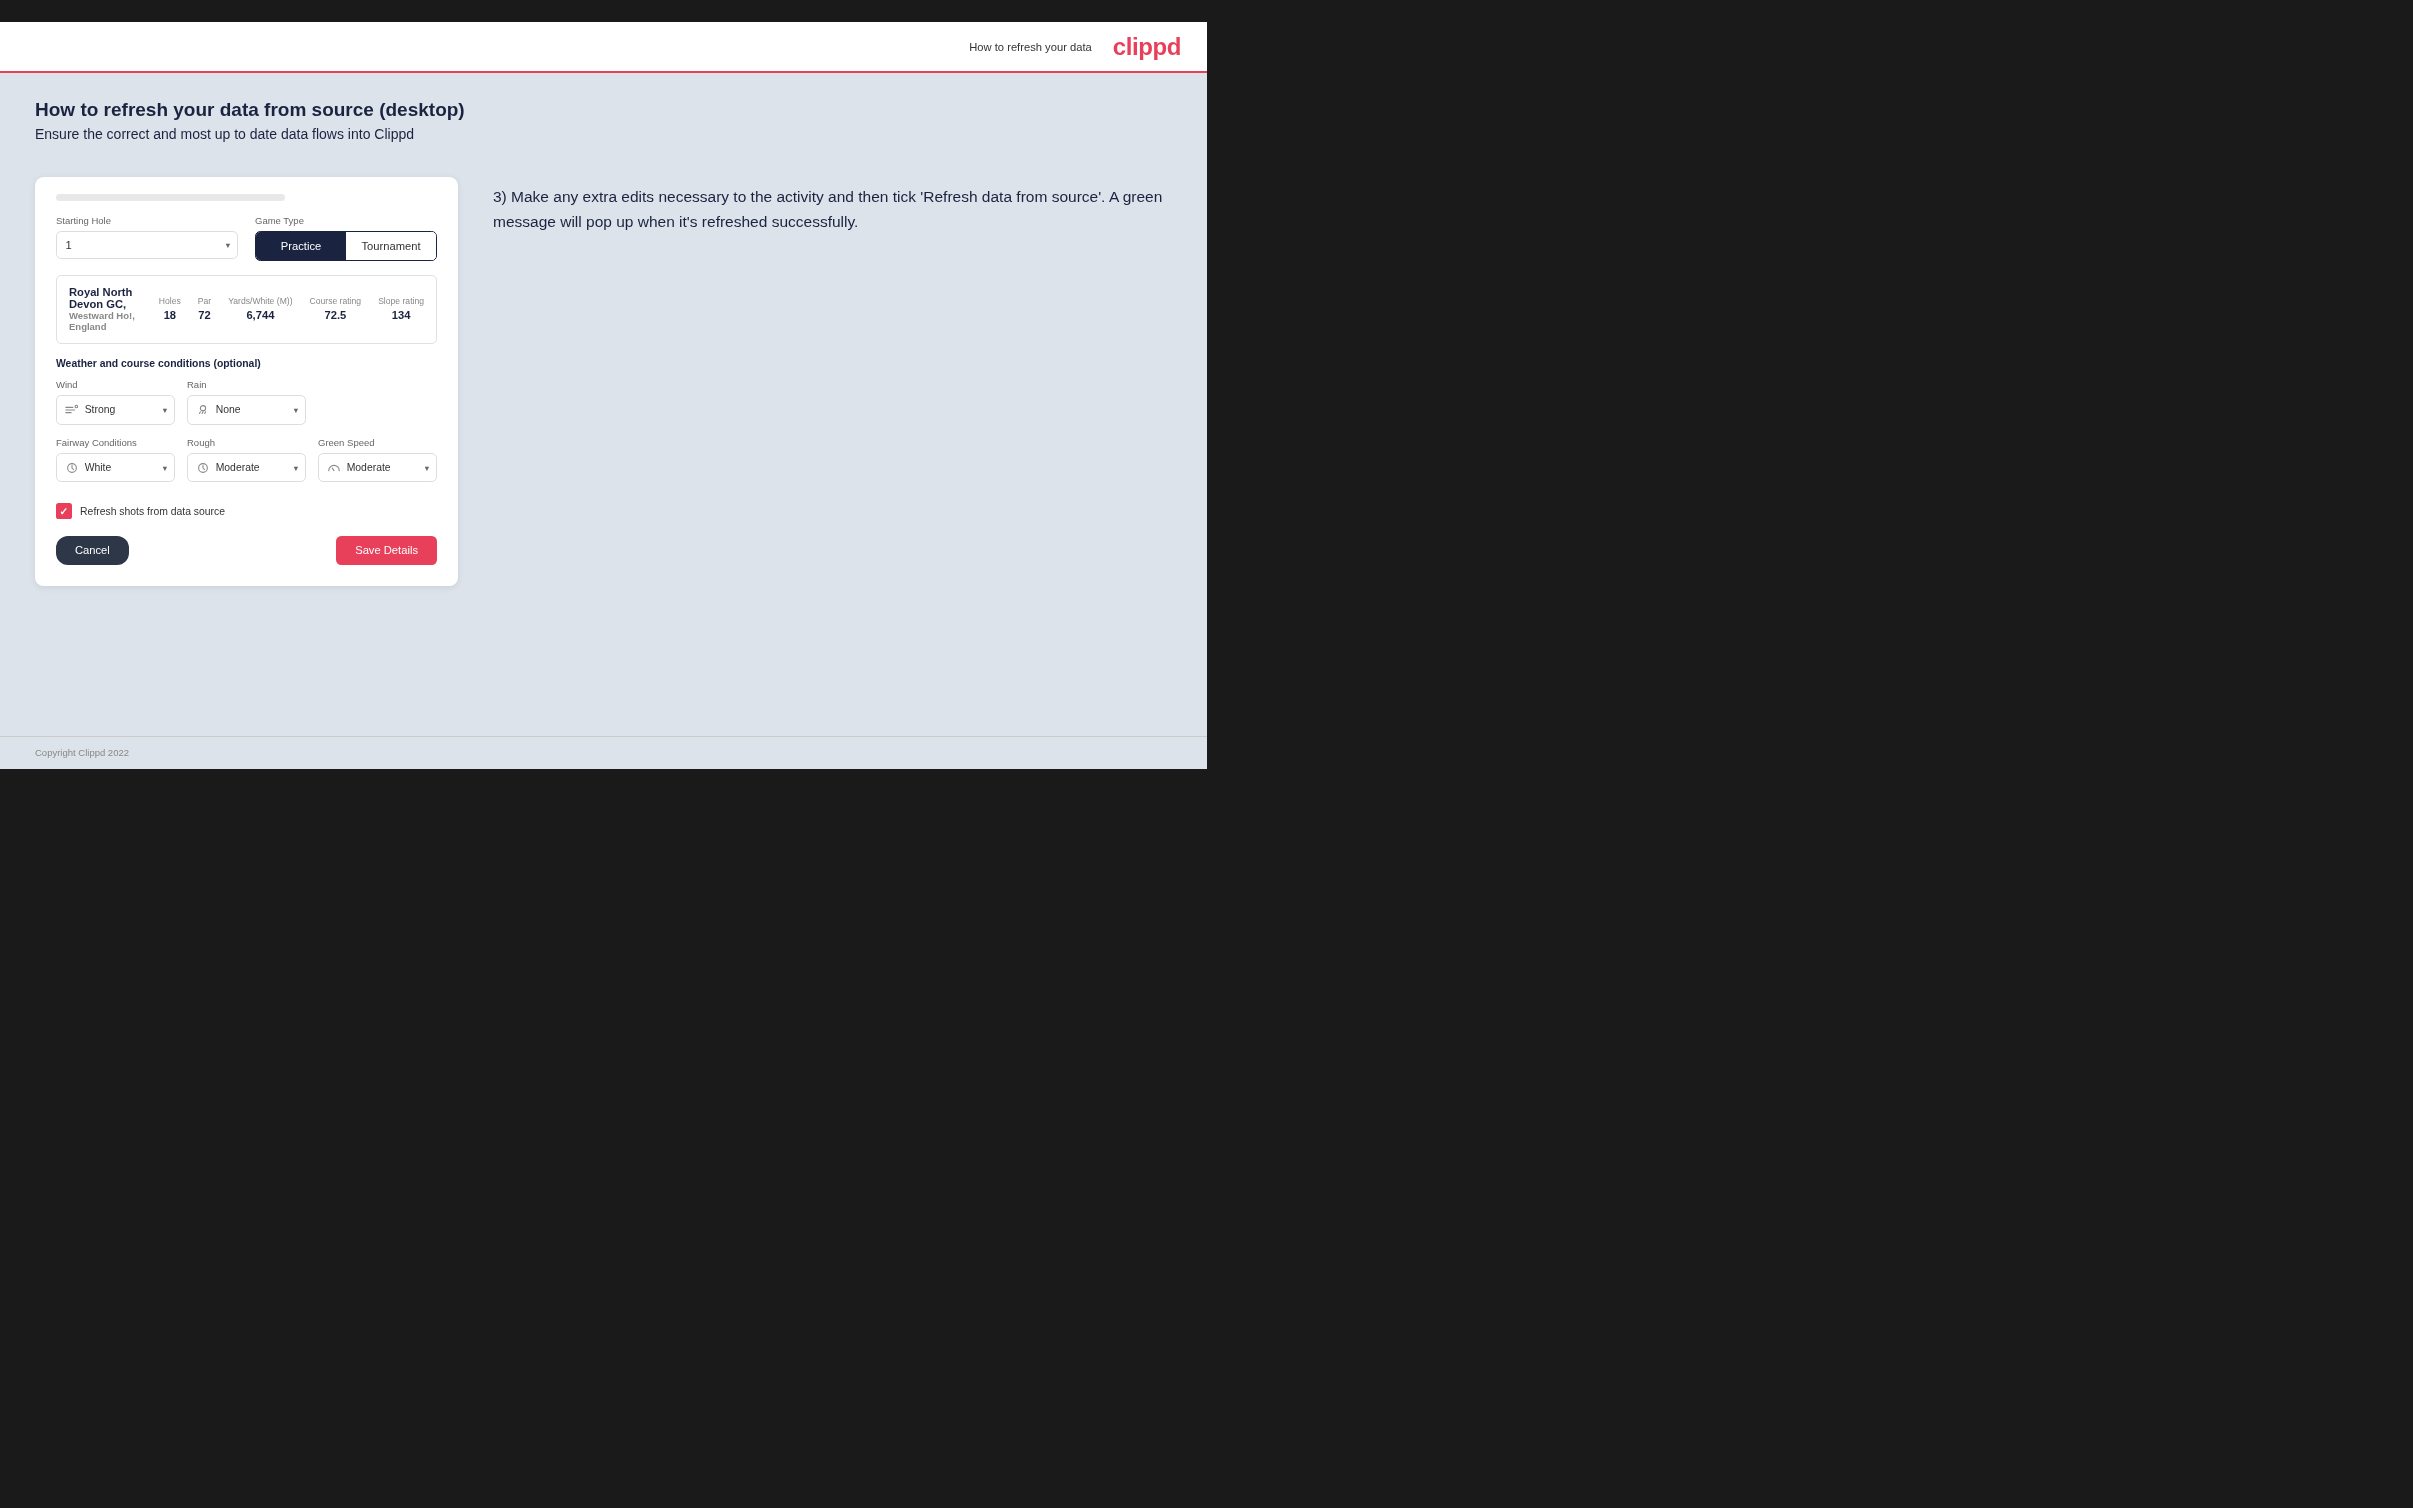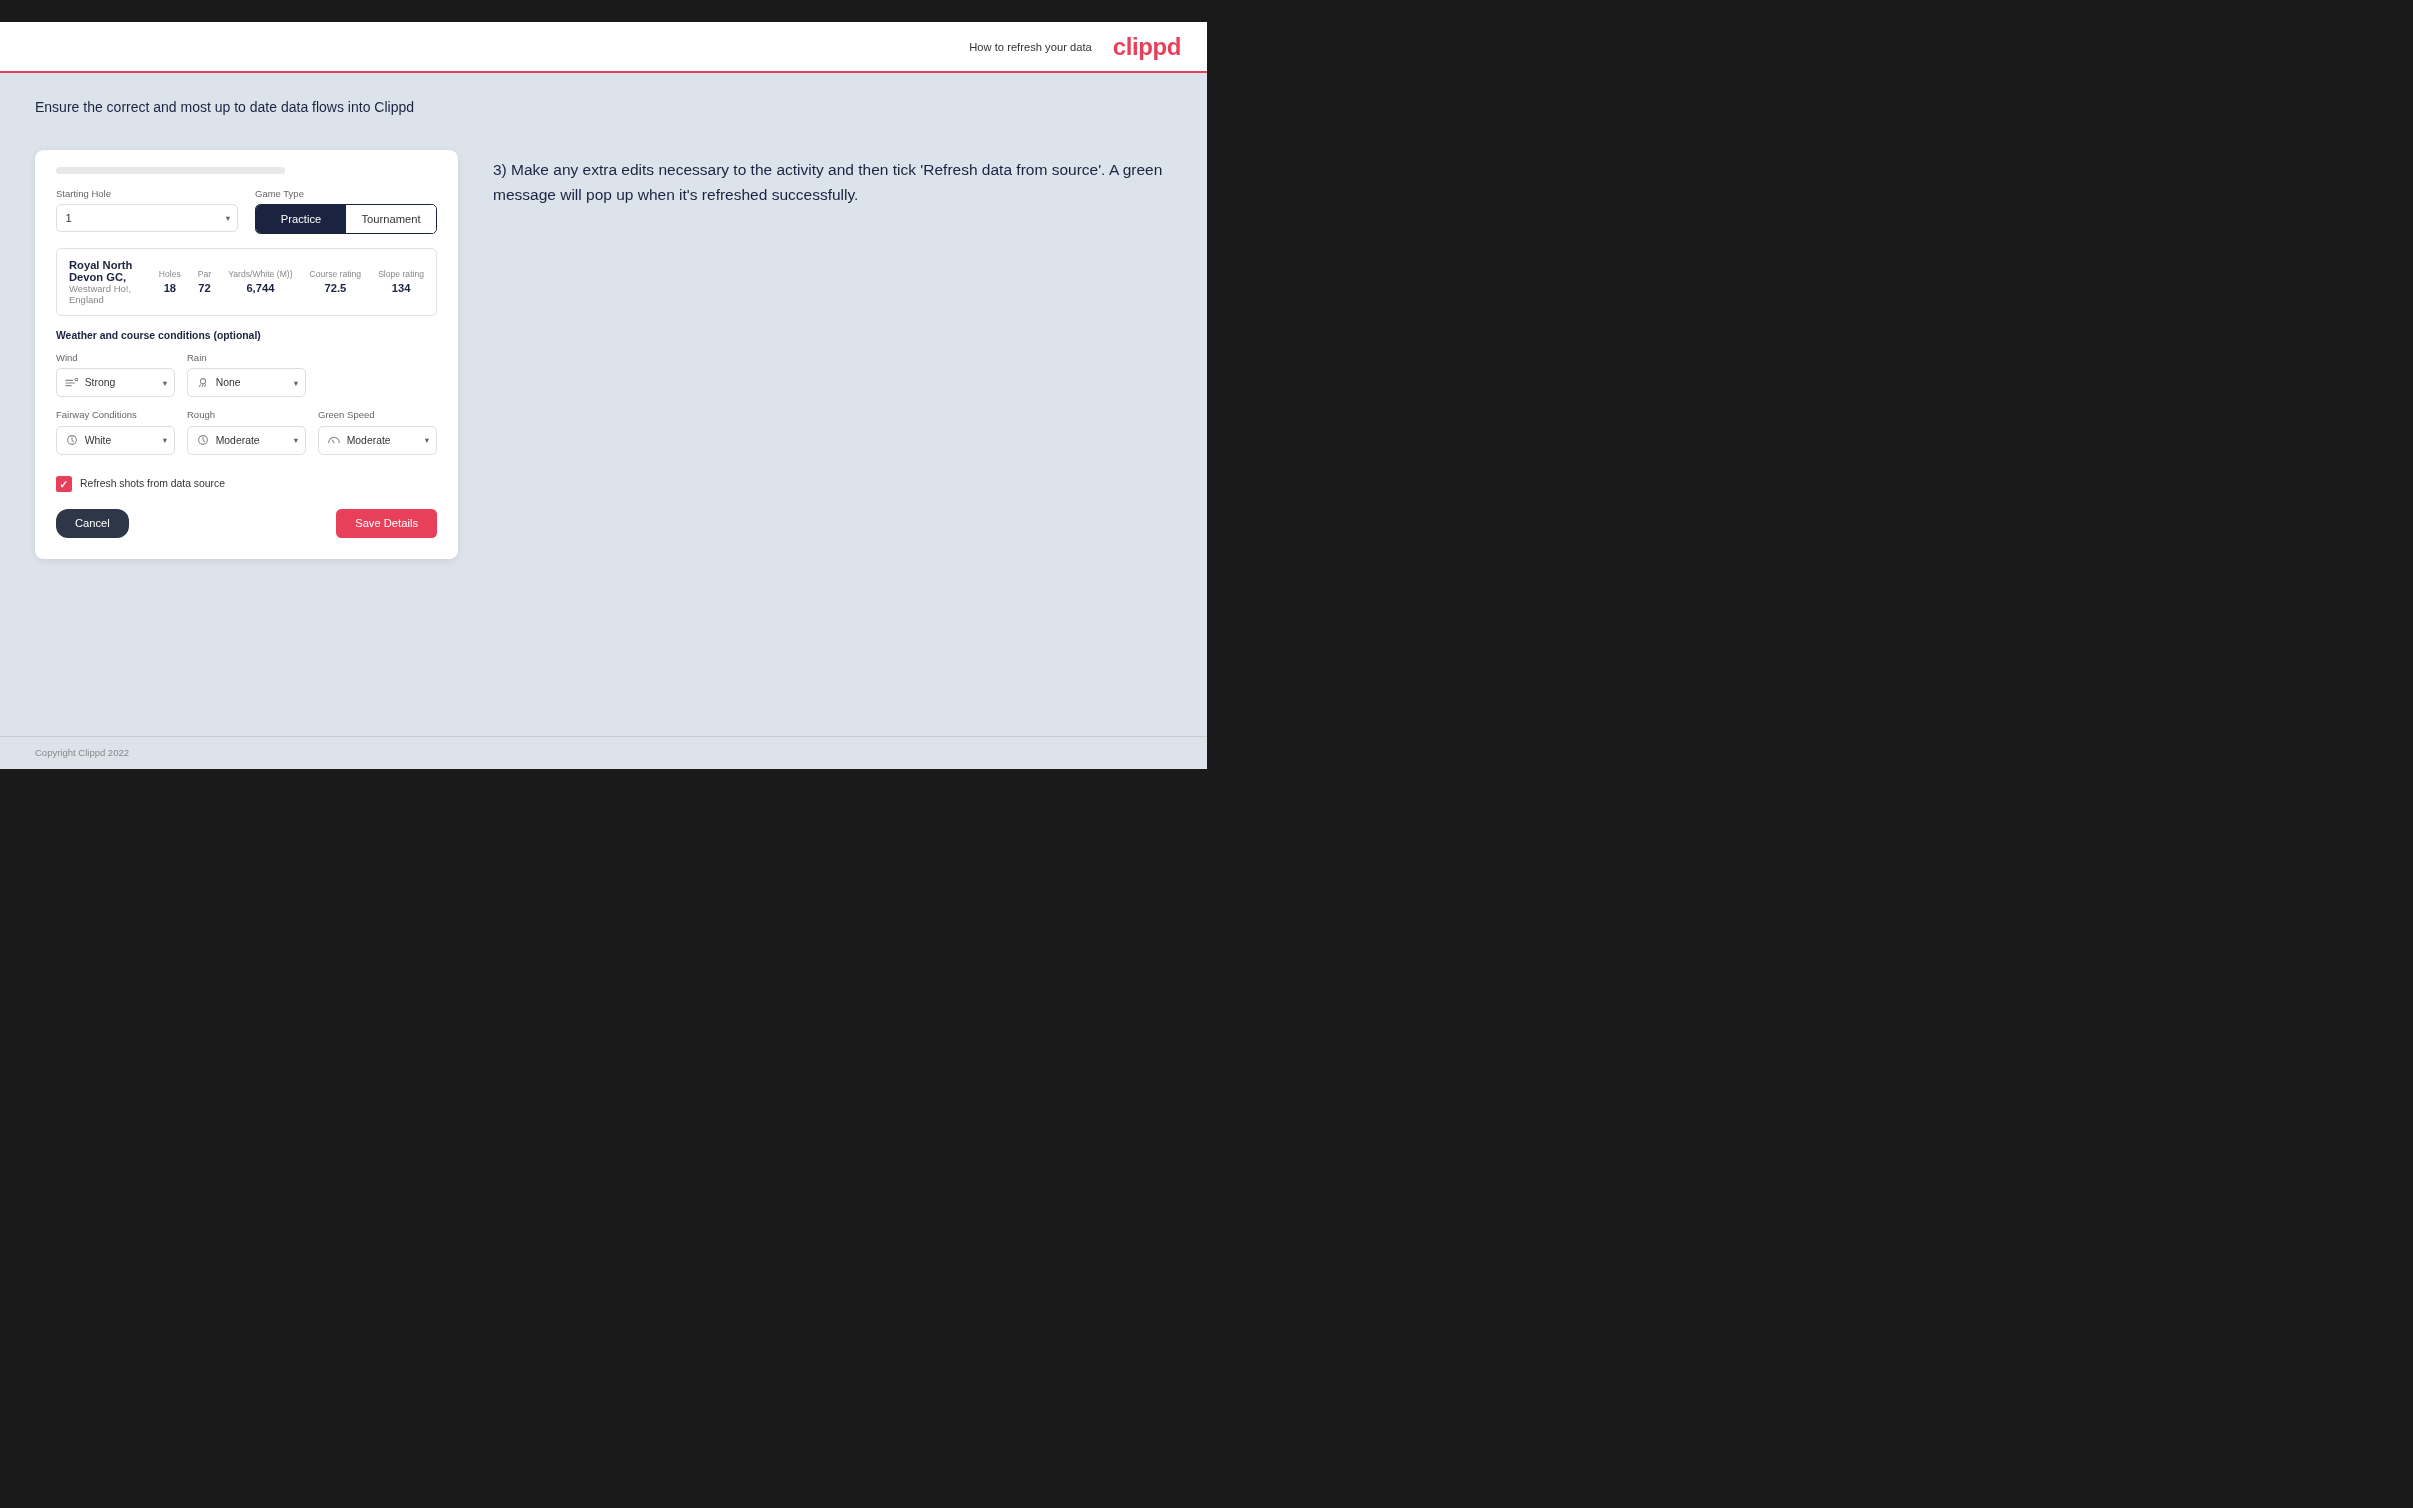--- a/index.html
+++ b/index.html
@@ -168,20 +168,21 @@
 
     .course-name {
       font-size: 11.2px;
       font-weight: 600;
       color: #1a2340;
     }
 
     .course-location {
       font-size: 9.5px;
       color: #888;
+      font-weight: bold;
     }
 
     .course-stats {
       display: flex;
       gap: 17px;
     }
 
     .stat-item {
       text-align: center;
     }
@@ -340,20 +341,21 @@
 <body>
 
 <div class="top-bar"></div>
 
 <div class="header">
   <span class="header-title">How to refresh your data</span>
   <span class="logo">clippd</span>
 </div>
 
 <div class="main-content">
+  <h1 class="page-heading">How to refresh your data from source (desktop)</h1>
   <p class="page-subtitle">Ensure the correct and most up to date data flows into Clippd</p>
 
   <div class="content-area">
     <div class="card">
       <div class="card-top-strip"></div>
 
       <div class="form-row">
         <div class="form-group">
           <label class="form-label">Starting Hole</label>
           <div class="select-wrapper">

